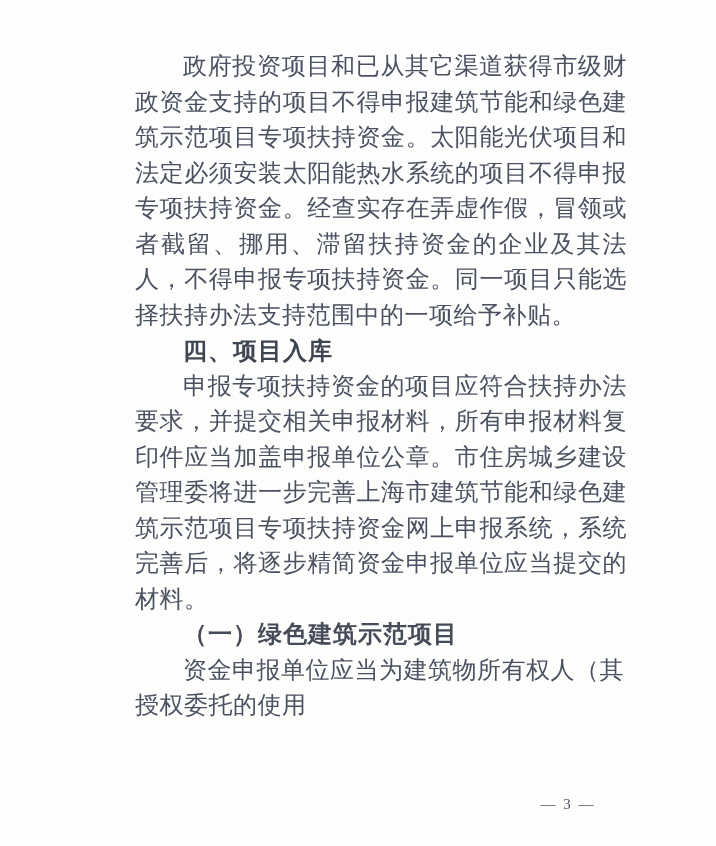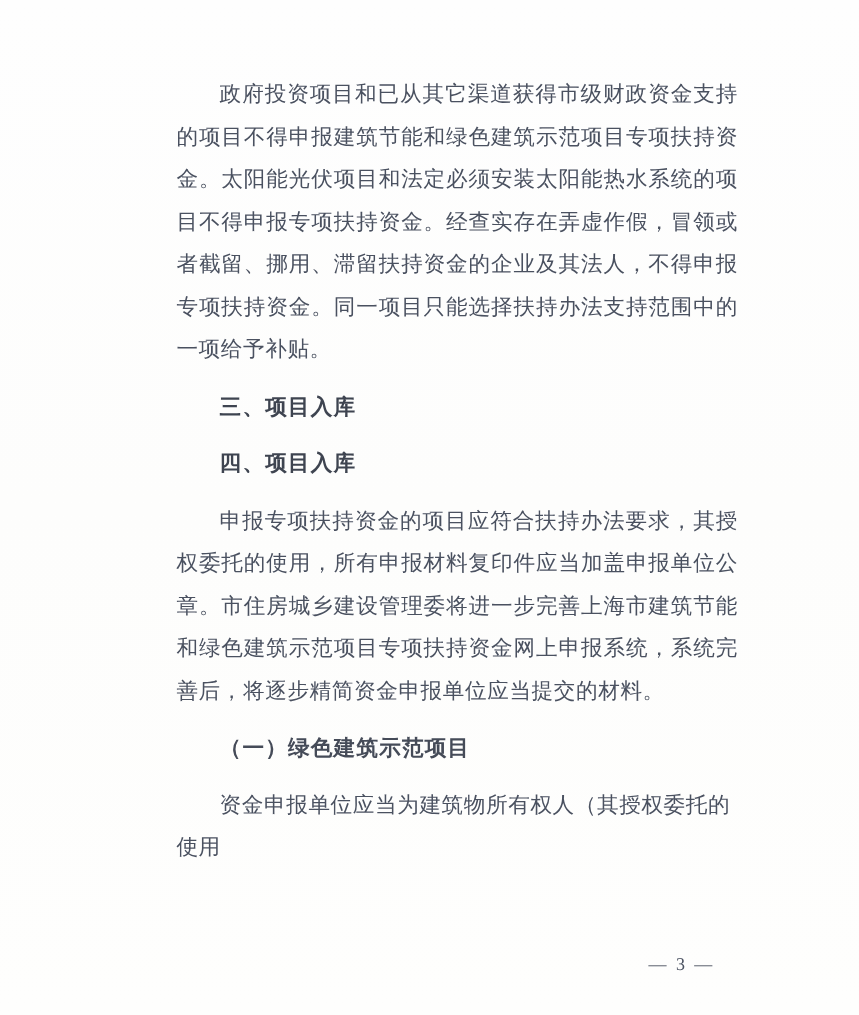--- a/index.html
+++ b/index.html
@@ -28,23 +28,23 @@
     top: 49px;
     width: 492px;
     color: #4a5160;
     font-size: 18px;
     line-height: 35.5px;
     letter-spacing: 0.5px;
   }
   .text-block p,
   .text-block h3,
   .text-block h4 {
-    margin: 12px;
+    margin: 0;
     padding: 0;
-    font-size: 18px;
+    font-size: 24px;
     line-height: 35.5px;
   }
   .text-block p {
     text-align: justify;
     text-indent: 2em;
   }
   .text-block p.partial {
     text-align: left;
   }
   .text-block h3 {
@@ -76,26 +76,25 @@
 </style>
 </head>
 <body>
 
 <div class="scan-page">
 
   <div class="text-block">
 
     <p>政府投资项目和已从其它渠道获得市级财政资金支持的项目不得申报建筑节能和绿色建筑示范项目专项扶持资金。太阳能光伏项目和法定必须安装太阳能热水系统的项目不得申报专项扶持资金。经查实存在弄虚作假，冒领或者截留、挪用、滞留扶持资金的企业及其法人，不得申报专项扶持资金。同一项目只能选择扶持办法支持范围中的一项给予补贴。</p>
 
-    <h3>三、项目入库</h3>
 
 
     <h3>四、项目入库</h3>
 
-    <p>申报专项扶持资金的项目应符合扶持办法要求，其授权委托的使用，所有申报材料复印件应当加盖申报单位公章。市住房城乡建设管理委将进一步完善上海市建筑节能和绿色建筑示范项目专项扶持资金网上申报系统，系统完善后，将逐步精简资金申报单位应当提交的材料。</p>
+    <p>申报专项扶持资金的项目应符合扶持办法要求，并提交相关申报材料，所有申报材料复印件应当加盖申报单位公章。市住房城乡建设管理委将进一步完善上海市建筑节能和绿色建筑示范项目专项扶持资金网上申报系统，系统完善后，将逐步精简资金申报单位应当提交的材料。</p>
 
     <h4>（一）绿色建筑示范项目</h4>
 
     <p class="partial">资金申报单位应当为建筑物所有权人（其授权委托的使用</p>
 
   </div>
 
   <div class="page-number">— 3 —</div>
 
 </div>

